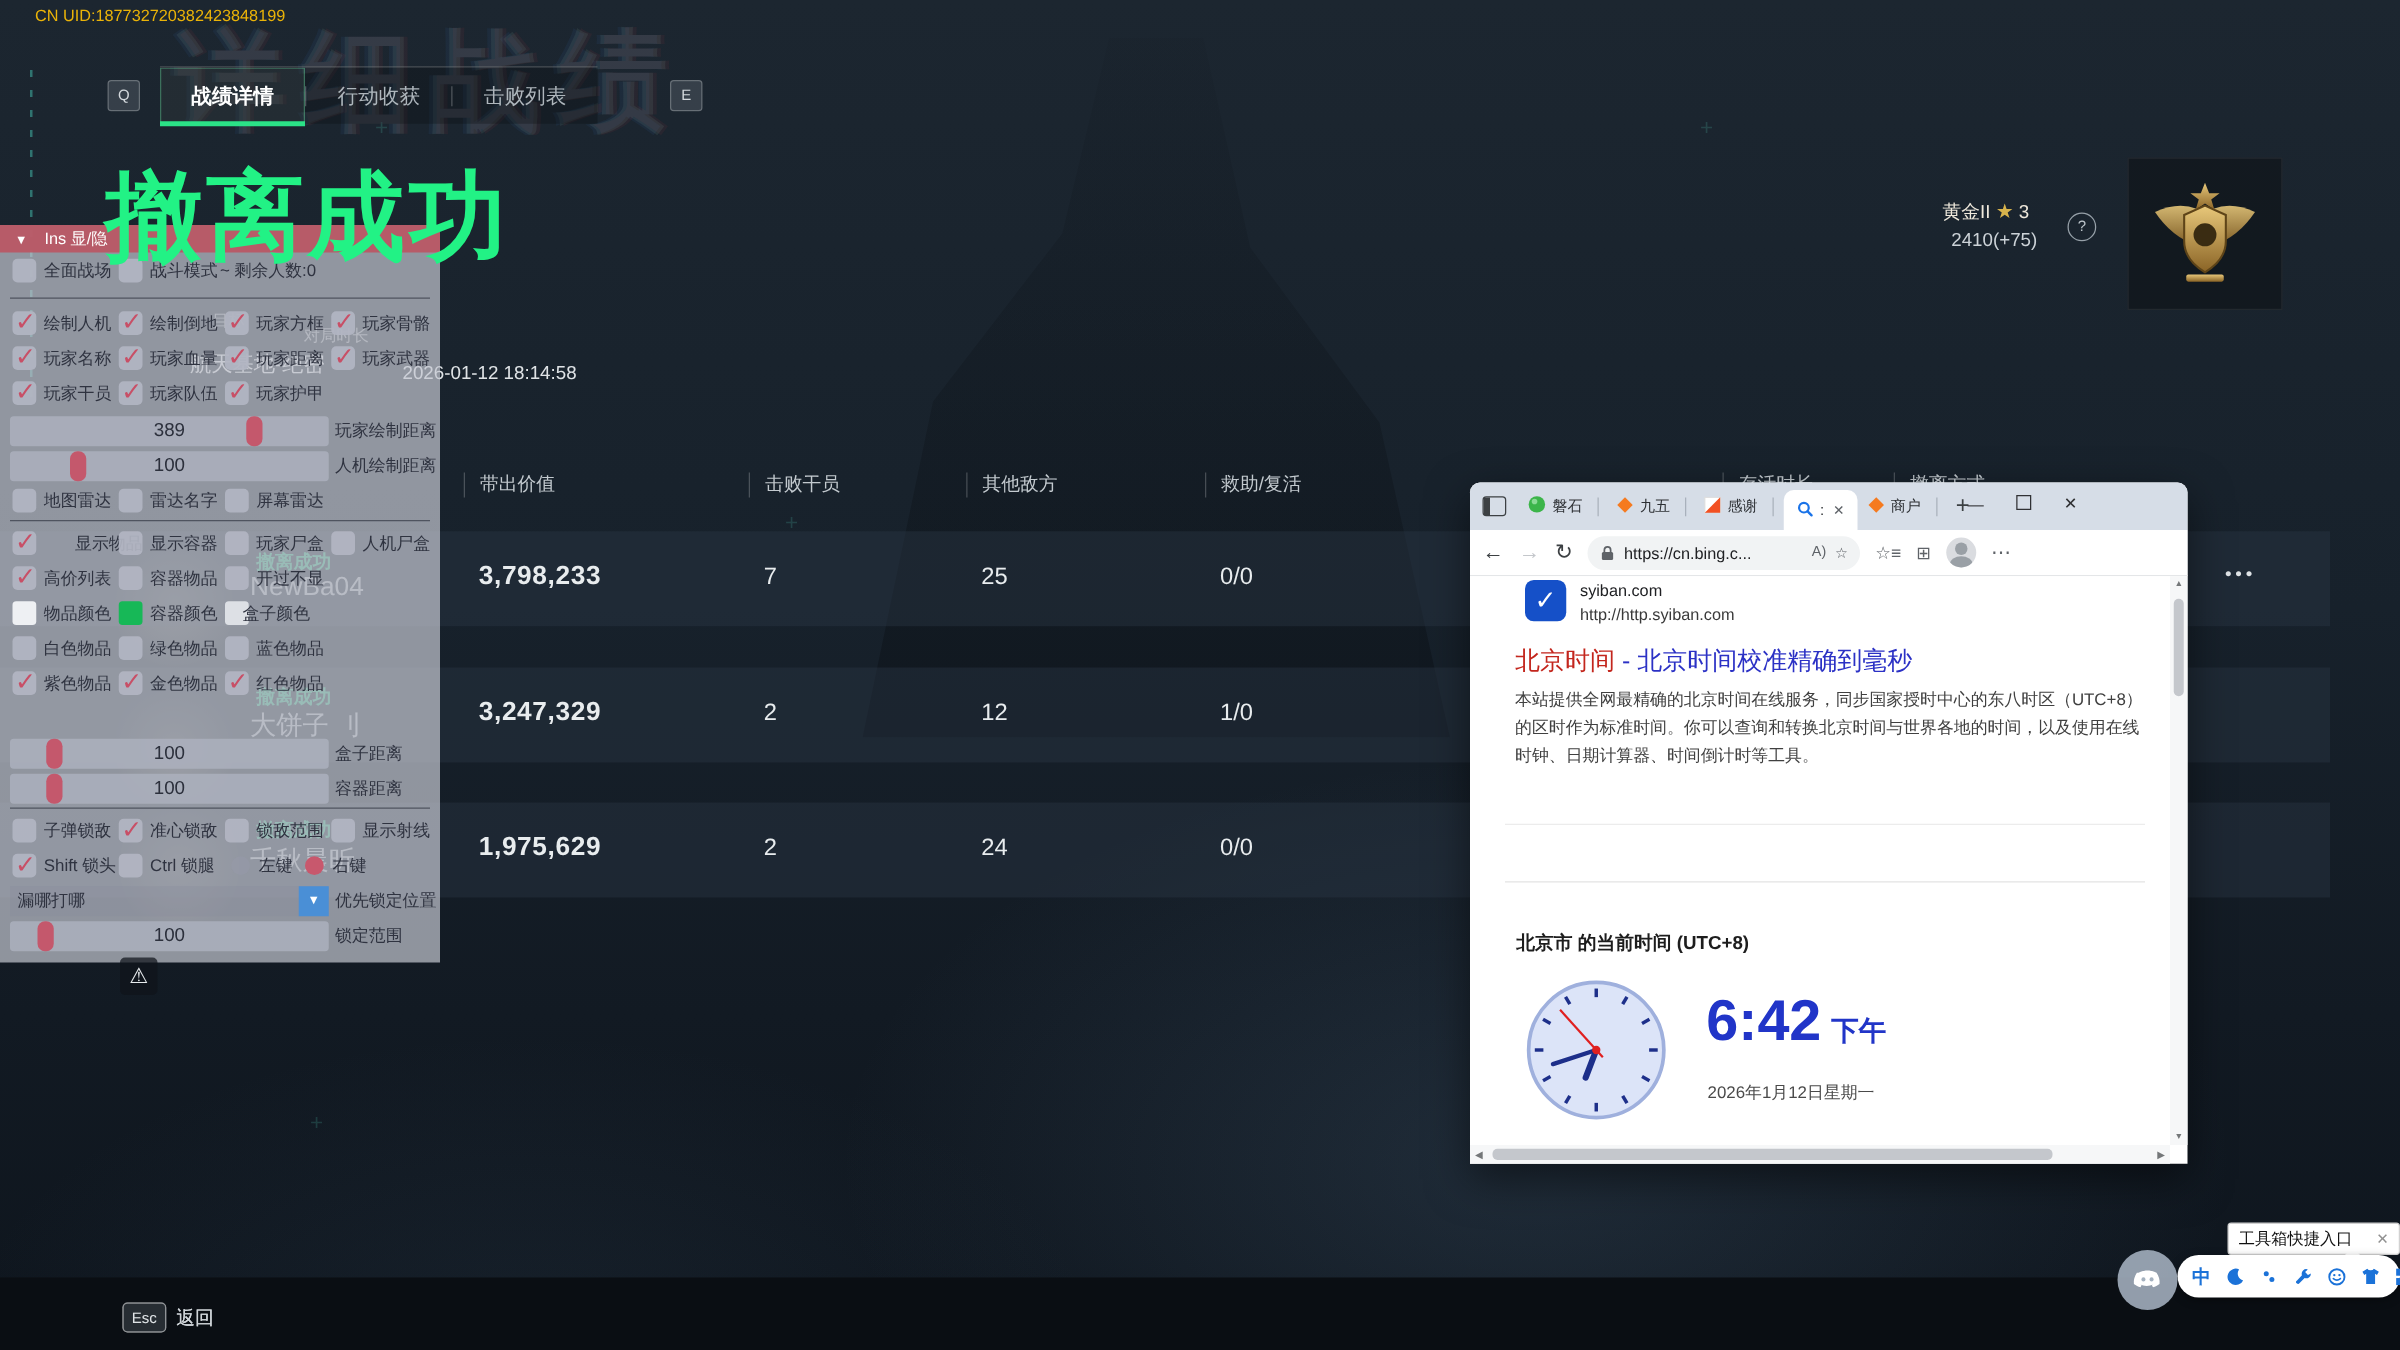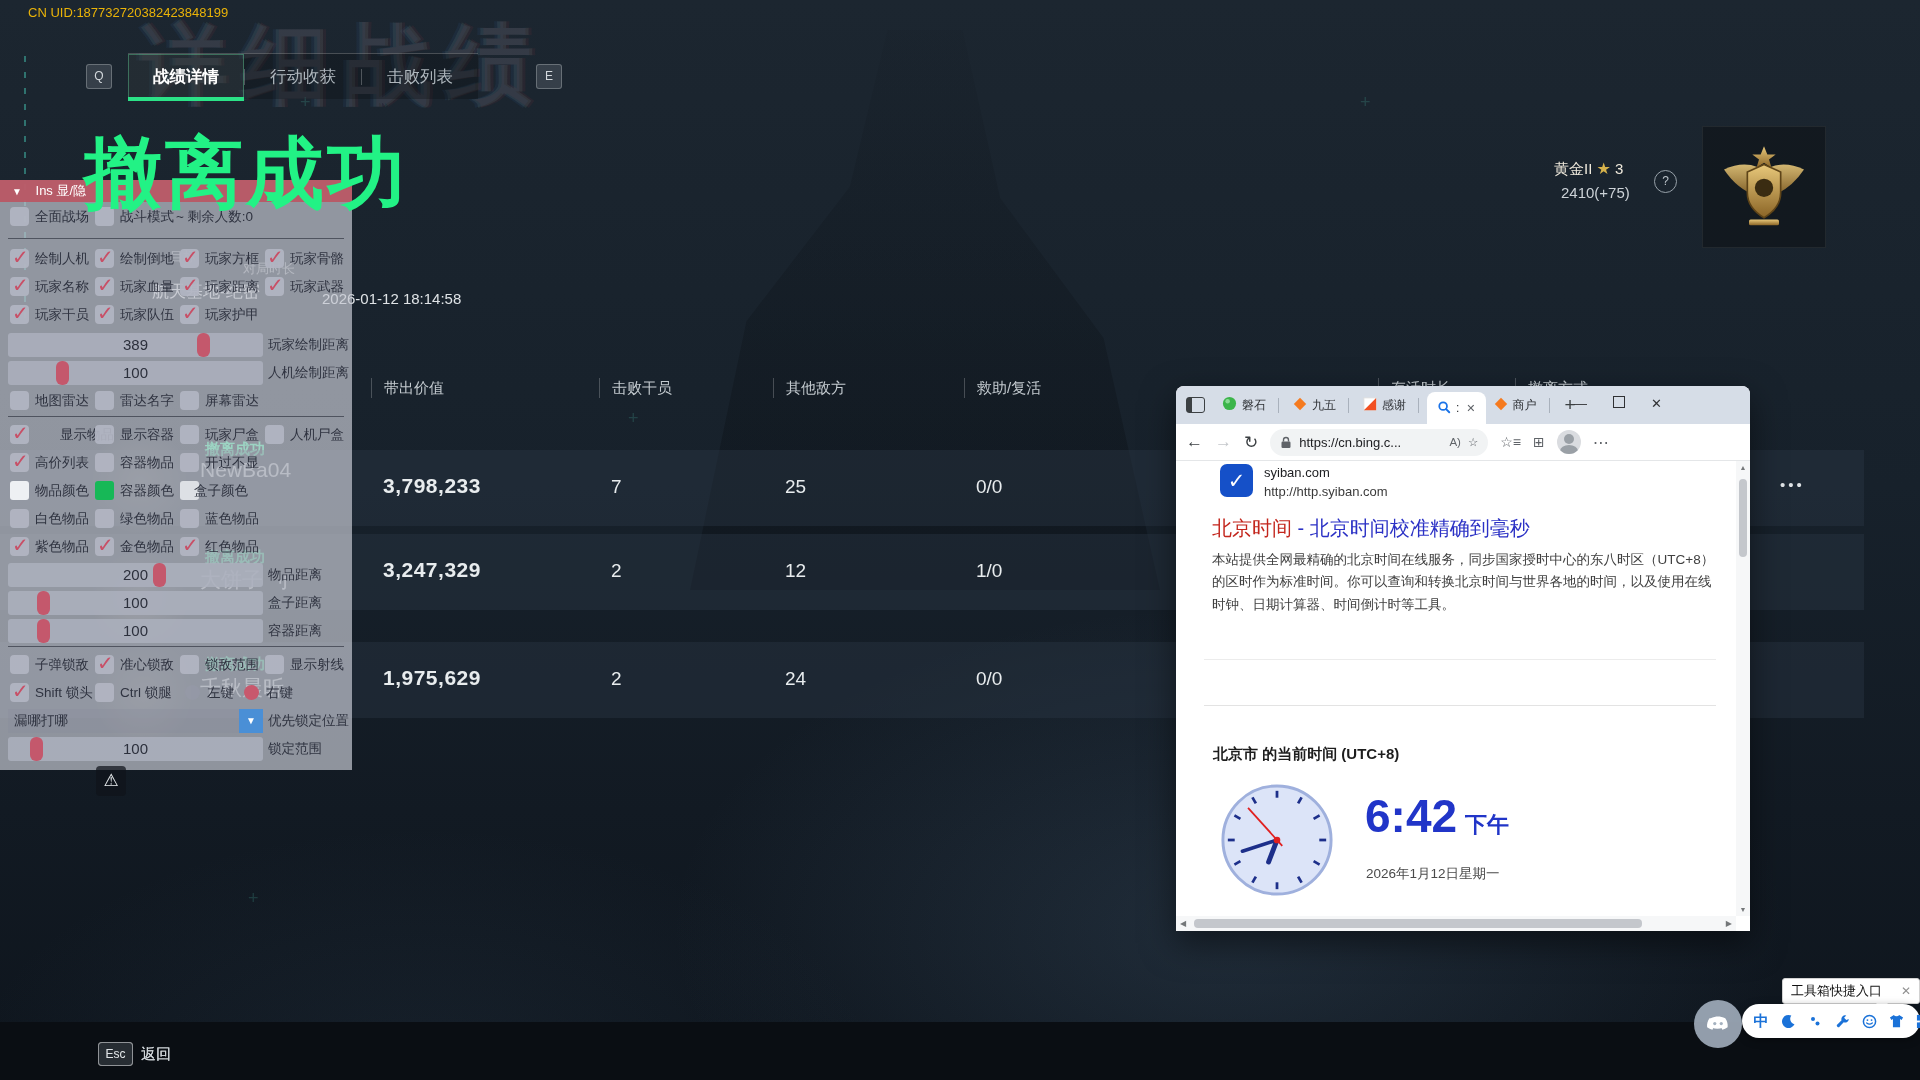--- a/index.html
+++ b/index.html
@@ -223,21 +223,21 @@
 
   <div class="t-head" id="thead">
       <div class="th" style="left: 371px;">带出价值</div>
       <div class="th" style="left: 599px;">击败干员</div>
       <div class="th" style="left: 773px;">其他敌方</div>
       <div class="th" style="left: 964px;">救助/复活</div>
       <div class="th" style="left: 1378px;">存活时长</div>
       <div class="th" style="left: 1515px;">撤离方式</div>
     </div>
   <div id="trows">
-      <div class="t-row" style="top: 450px;">
+      <div class="t-row" style="top: 425px;">
         <span class="tv tv0" style="left: 383px; top: 24px;">3,798,233</span>
         <span class="tv tvn" style="left: 611px; top: 26px;">7</span>
         <span class="tv tvn" style="left: 785px; top: 26px;">25</span>
         <span class="tv tvn" style="left: 976px; top: 26px;">0/0</span>
         <span class="row-more">•••</span>
       </div>
       <div class="t-row" style="top: 534px;">
         <span class="tv tv0" style="left: 383px; top: 24px;">3,247,329</span>
         <span class="tv tvn" style="left: 611px; top: 26px;">2</span>
         <span class="tv tvn" style="left: 785px; top: 26px;">12</span>
@@ -350,27 +350,20 @@
         <div class="cb" style="left: 180px;"></div>
         <span class="m-label" style="left: 205px;">蓝色物品</span>
       </div>
       <div class="m-row" style="top: 354px;">
         <div class="cb on" style="left: 10px;"></div>
         <span class="m-label" style="left: 35px;">紫色物品</span>
         <div class="cb on" style="left: 95px;"></div>
         <span class="m-label" style="left: 120px;">金色物品</span>
         <div class="cb on" style="left: 180px;"></div>
         <span class="m-label" style="left: 205px;">红色物品</span>
-      </div>
-      <div class="m-row" style="top: 382px;">
-        <div class="m-track">
-          <span class="m-val">200</span>
-          <div class="m-handle" style="left: 145px;"></div>
-        </div>
-        <span class="m-label" style="left: 268px;">物品距离</span>
       </div>
       <div class="m-row" style="top: 410px;">
         <div class="m-track">
           <span class="m-val">100</span>
           <div class="m-handle" style="left: 29px;"></div>
         </div>
         <span class="m-label" style="left: 268px;">盒子距离</span>
       </div>
       <div class="m-row" style="top: 438px;">
         <div class="m-track">

